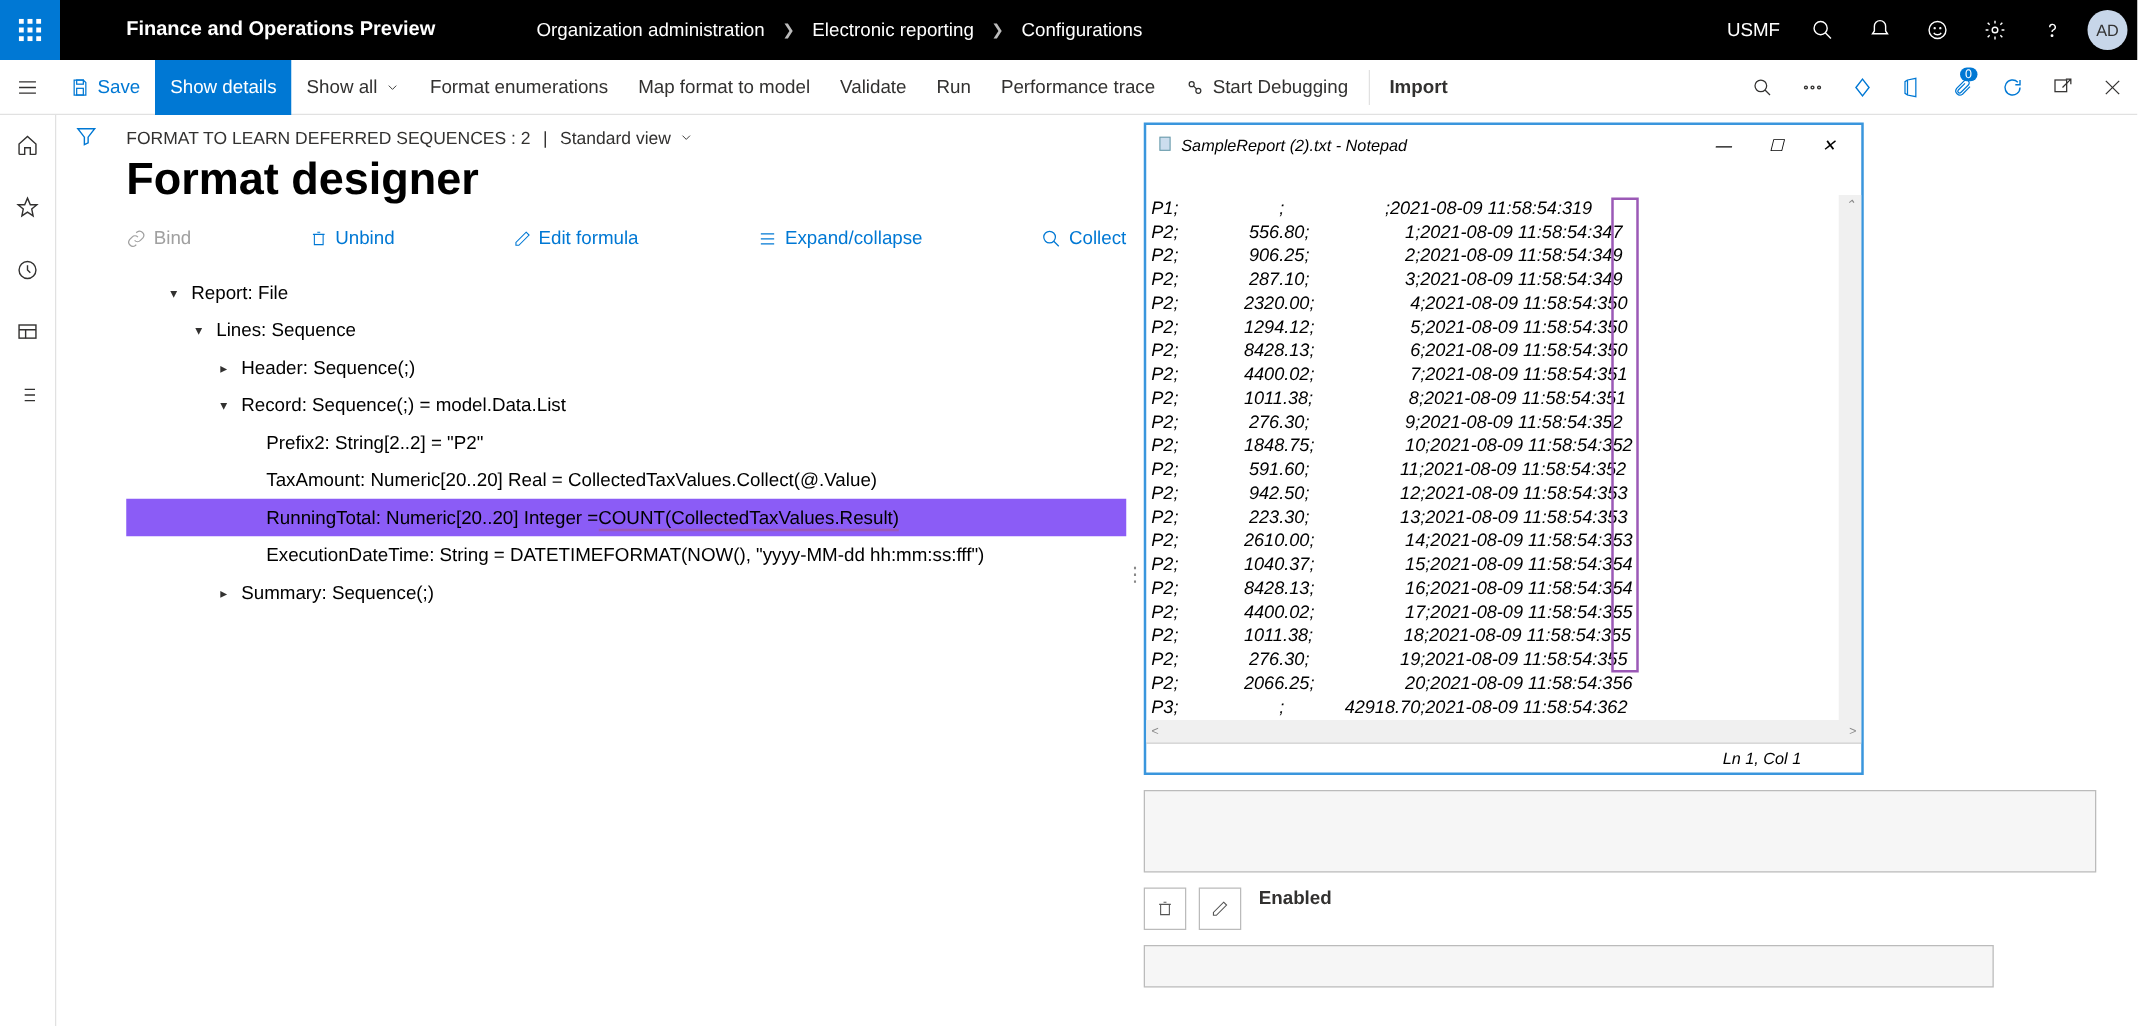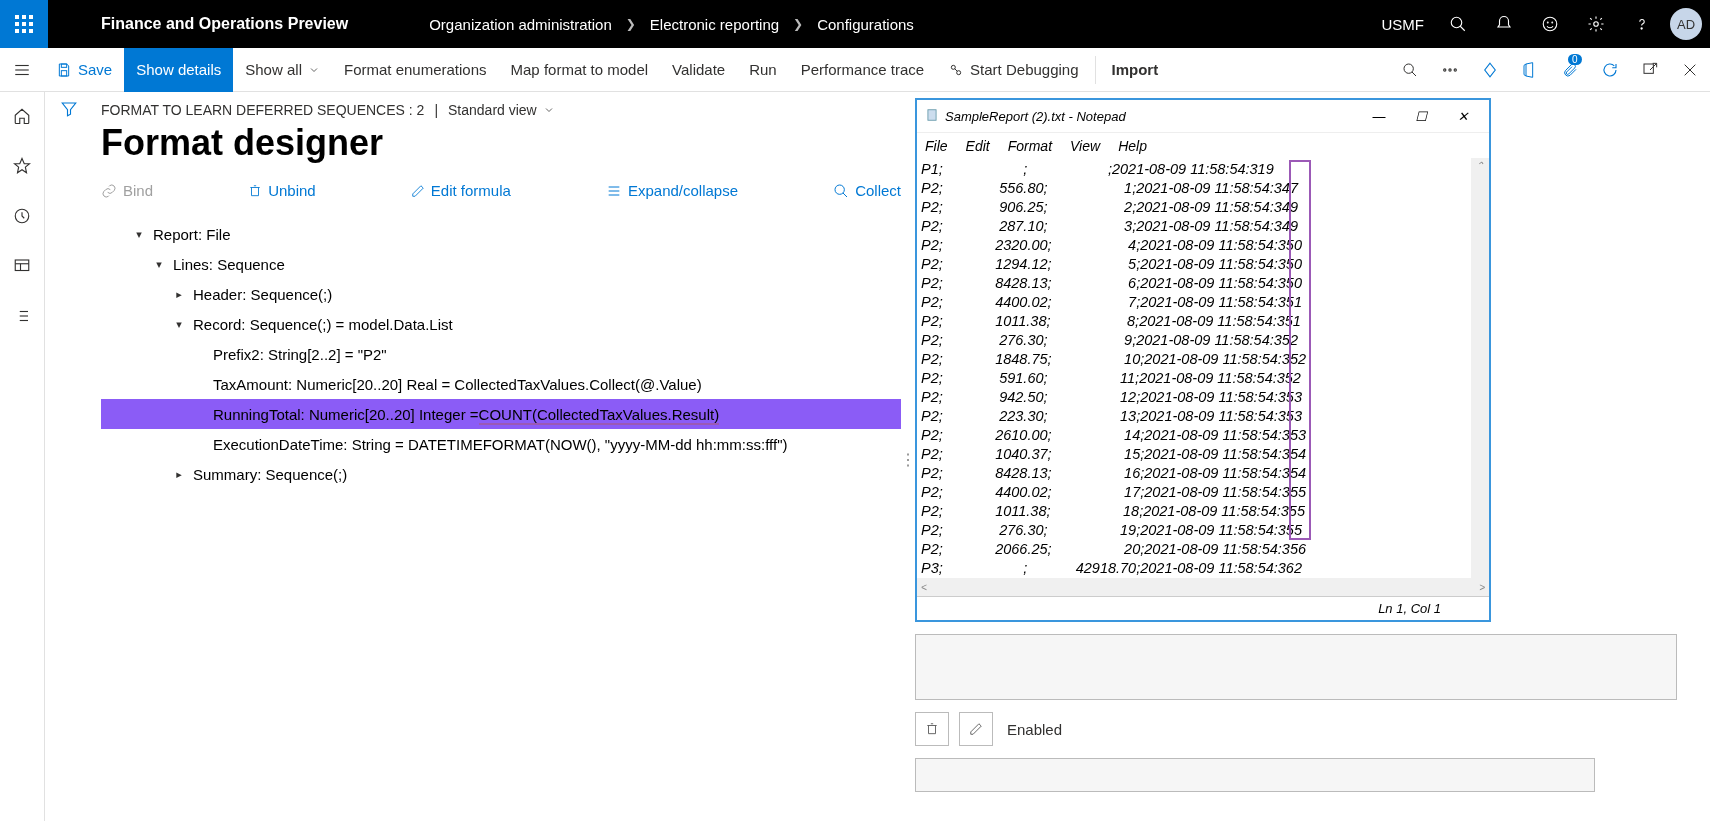--- a/index.html
+++ b/index.html
@@ -65,31 +65,31 @@
 
 
 .rightcol { flex: 1; display: flex; flex-direction: column; gap: 12px; padding-right: 12px; }
 
 
 .notepad { border: 2px solid #3a96dd; background: #fff; width: 576px; font-style: italic; }
 .np-title { height: 32px; display: flex; align-items: center; padding: 0 8px; font-size: 13px; gap: 6px; }
 .np-title .spacer { flex: 1; }
 .np-title .wbtn { width: 36px; display: flex; justify-content: center; cursor: pointer; }
 .np-menu { height: 26px; display: flex; align-items: center; gap: 18px; padding: 0 8px; font-size: 14px; border-top: 1px solid #eee; }
-.np-body { display: flex; }
+.np-body { display: flex; margin-top: 24px; }
 .np-text { flex: 1; font-family: Consolas, monospace; font-size: 14.5px; line-height: 19px; white-space: pre; padding: 2px 4px; overflow: hidden; position: relative; height: 420px; }
 .np-scroll-v { width: 18px; background: #f0f0f0; position: relative; }
 .np-scroll-v .thumb { position: absolute; top: 2px; left: 2px; right: 2px; height: 14px; color: #888; font-size: 10px; display: flex; justify-content: center; }
 .np-scroll-h { height: 18px; background: #f0f0f0; display: flex; align-items: center; justify-content: space-between; padding: 0 4px; color: #888; font-size: 10px; }
 .np-status { height: 24px; border-top: 1px solid #ccc; display: flex; align-items: center; justify-content: flex-end; padding: 0 48px; font-size: 13px; }
 .purplebox { position: absolute; border: 2px solid #9b59b6; left: 372px; top: 2px; width: 22px; height: 380px; pointer-events: none; }
 
 
 .graybox { border: 1px solid #bbb; background: #f6f6f6; height: 66px; width: 762px; }
-.enrow { display: flex; align-items: center; gap: 10px; }
+.enrow { display: flex; gap: 10px; font-weight: bold; }
 .sqbtn { width: 34px; height: 34px; border: 1px solid #bbb; display: flex; align-items: center; justify-content: center; color: #555; cursor: pointer; }
 .enlabel { font-size: 15px; color: #323130; margin-left: 4px; }
 .graybox2 { border: 1px solid #bbb; background: #f6f6f6; height: 34px; width: 680px; }
 
 
 svg { stroke: currentColor; fill: none; stroke-width: 1.5; }
 .fillc svg { fill: currentColor; stroke: none; }
 </style>
 </head>
 <body>
@@ -400,27 +400,20 @@
         <div class="notepad">
           <div class="np-title">
             <span class="fillc"><svg width="14" height="14" viewBox="0 0 24 24">
                   <rect x="5" y="3" width="14" height="18" fill="#cde" stroke="#69a"></rect>
                 </svg></span>
             <span>SampleReport (2).txt - Notepad</span>
             <span class="spacer"></span>
             <span class="wbtn">—</span>
             <span class="wbtn">☐</span>
             <span class="wbtn">✕</span>
-          </div>
-          <div class="np-menu">
-            <span>File</span>
-            <span>Edit</span>
-            <span>Format</span>
-            <span>View</span>
-            <span>Help</span>
           </div>
           <div class="np-body">
             <div class="np-text" id="np-text"><div>P1;                    ;                    ;2021-08-09 11:58:54:319
 P2;              556.80;                   1;2021-08-09 11:58:54:347
 P2;              906.25;                   2;2021-08-09 11:58:54:349
 P2;              287.10;                   3;2021-08-09 11:58:54:349
 P2;             2320.00;                   4;2021-08-09 11:58:54:350
 P2;             1294.12;                   5;2021-08-09 11:58:54:350
 P2;             8428.13;                   6;2021-08-09 11:58:54:350
 P2;             4400.02;                   7;2021-08-09 11:58:54:351

